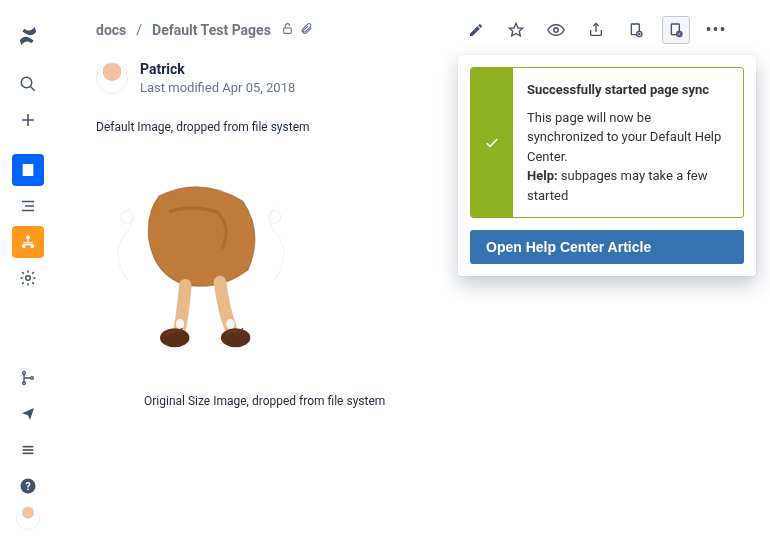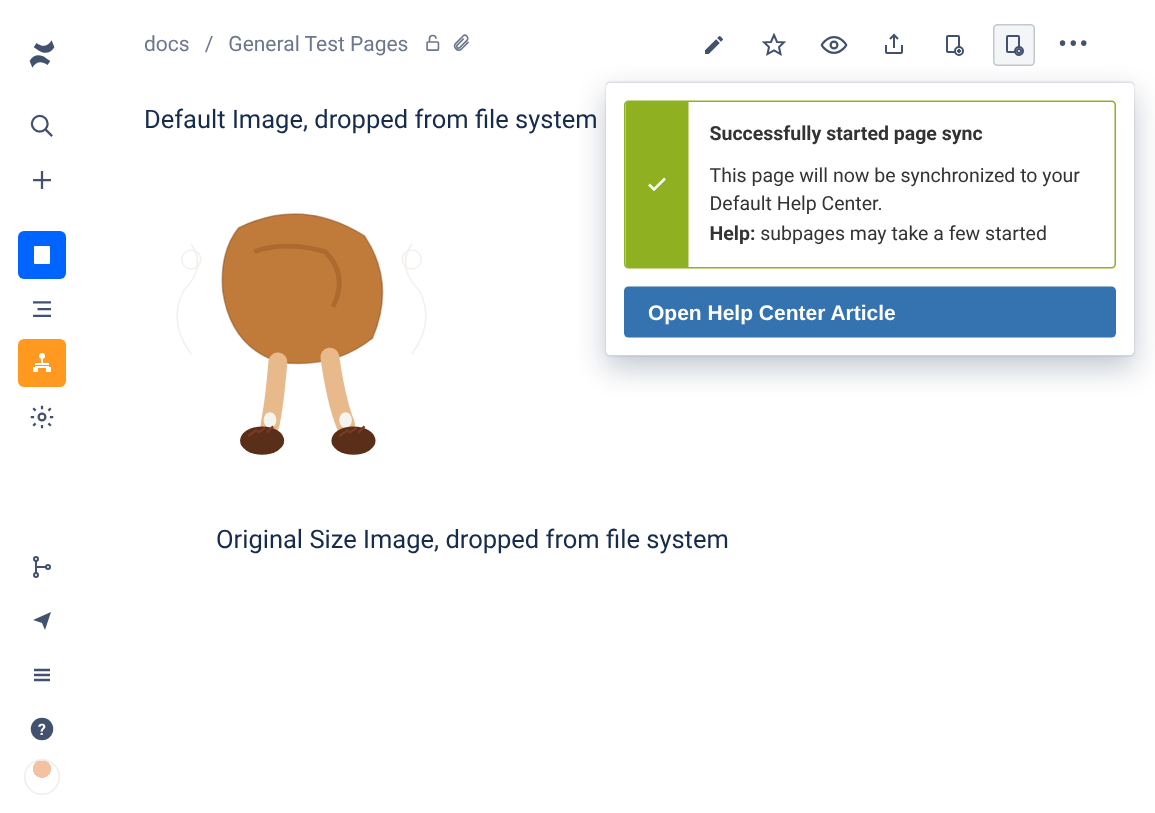--- a/index.html
+++ b/index.html
@@ -59,21 +59,21 @@
       align-items: center;
       height: 32px;
     }
     .breadcrumb {
       display: flex;
       align-items: center;
       gap: 10px;
       color: #6b778c;
       font-size: 14px;
     }
-    .breadcrumb a { color: #6b778c; text-decoration: none; cursor: pointer; }
+    .breadcrumb a { color: #6b778c; text-decoration: none; cursor: pointer; font-weight: bold; }
     .bc-sep { color: #6b778c; }
     .bc-icons { display: flex; gap: 6px; color: #6b778c; }
     .toolbar {
       margin-left: auto;
       display: flex;
       align-items: center;
       gap: 12px;
       color: #42526e;
     }
     .toolbar-btn {
@@ -101,37 +101,37 @@
     .byline-avatar {
       width: 32px; height: 32px; border-radius: 50%;
       background: radial-gradient(circle at 50% 28%, #f4c2a1 0%, #f4c2a1 35%, #fff 36%);
       border: 1px solid #eee;
     }
     .byline-text { line-height: 1.35; }
     .author { font-size: 14px; font-weight: 700; color: #172b4d; }
     .modified { font-size: 13px; color: #6b778c; }
     .section-heading {
       margin-top: 24px;
-      font-size: 17px;
+      font-size: 12px;
       color: #172b4d;
       font-weight: 400;
     }
     .content-image {
       margin-top: 20px;
       width: 210px; height: 210px;
       display: flex; align-items: center; justify-content: center;
     }
     .content-image svg { width: 100%; height: 100%; }
     .second-heading { margin-top: 30px; margin-left: 48px; }
     
     .popover {
       position: absolute;
       top: 55px;
       right: 14px;
-      width: 352px;
+      width: 298px;
       background: #fff;
       border-radius: 3px;
       box-shadow: 0 8px 20px rgba(9,30,66,0.25), 0 0 1px rgba(9,30,66,0.3);
       padding: 12px;
     }
     .alert {
       display: flex;
       border: 1px solid #8eb021;
       border-radius: 3px;
       overflow: hidden;
@@ -251,21 +251,21 @@
     </div>
     <div class="avatar-small"></div>
   </div>
 </div>
 
 <div class="main">
   <div class="top-row">
     <div class="breadcrumb">
       <a>docs</a>
       <span class="bc-sep">/</span>
-      <a>General Test Pages</a>
+      <a>Default Test Pages</a>
       <span class="bc-icons">
         <span>
           <svg width="13" height="13" viewBox="0 0 24 24" fill="none" stroke="#6b778c" stroke-width="2">
               <rect x="5" y="11" width="14" height="10" rx="1"></rect>
               <path d="M8 11V7a4 4 0 0 1 8 0"></path>
             </svg>
         </span>
         <span>
           <svg width="13" height="13" viewBox="0 0 24 24" fill="none" stroke="#6b778c" stroke-width="2">
               <path d="M21 11l-9 9a5 5 0 0 1-7-7l9-9a3.5 3.5 0 0 1 5 5l-9 9a2 2 0 0 1-3-3l8-8"></path>
@@ -312,20 +312,29 @@
             <path d="M15 18a2 2 0 0 1 4 0M19 18a2 2 0 0 1-4 0"></path>
           </svg>
       </div>
       <div class="toolbar-btn">
         <span class="dots">•••</span>
       </div>
     </div>
   </div>
 
 
+  <div class="byline">
+    <div class="byline-avatar"></div>
+    <div class="byline-text">
+      <div class="author">Patrick</div>
+      <div class="modified">
+        <span>Last modified </span><span>Apr 05, 2018</span>
+      </div>
+    </div>
+  </div>
 
   <div class="section-heading">Default Image, dropped from file system</div>
 
   <div class="content-image">
     <svg viewBox="0 0 200 200">
       <g opacity="0.18" stroke="#bfae9b" fill="none" stroke-width="1">
         <path d="M30 120 Q 15 100 25 80 Q 40 65 30 50"></path>
         <path d="M170 120 Q 185 100 175 80 Q 160 65 170 50"></path>
         <circle cx="30" cy="60" r="6"></circle>
           <circle cx="170" cy="60" r="6"></circle>

